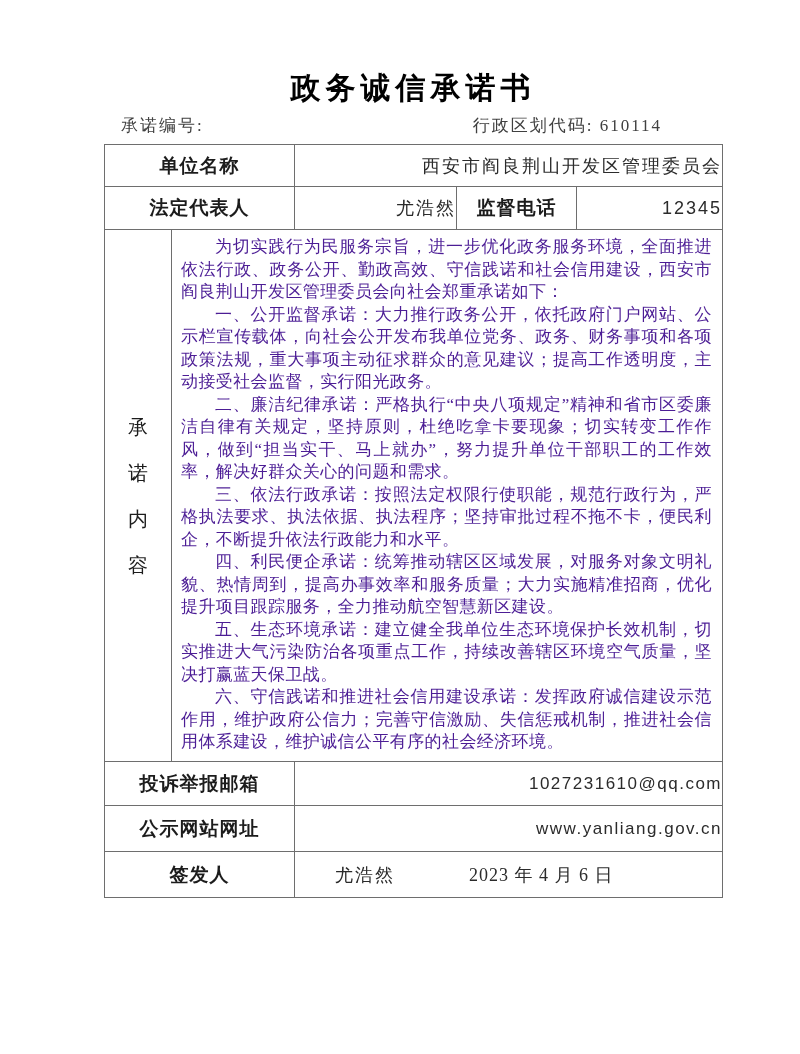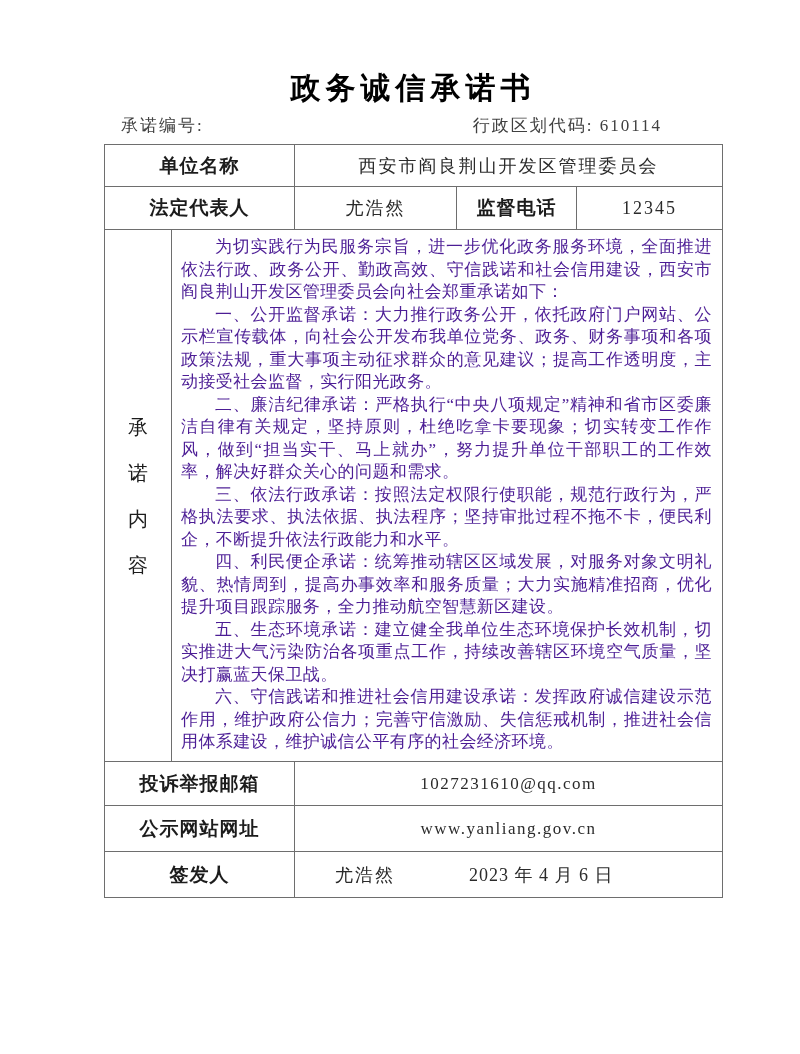--- a/index.html
+++ b/index.html
@@ -60,25 +60,25 @@
   }
   .cell-label {
     text-align: center;
     font-family: "Liberation Sans", "DejaVu Sans", sans-serif;
     font-weight: bold;
     font-size: 19px;
     letter-spacing: 1px;
     color: #1c1c1c;
   }
   .cell-value {
-    text-align: center;
+    text-align: right;
     font-size: 18px;
     letter-spacing: 2px;
     color: #2b2b2b;
-    font-family: Liberation Serif, serif;
+    font-family: Liberation Sans, sans-serif;
   }
   .cell-value.code { letter-spacing: 1.5px; font-size: 17px; }
 
   .r1 { height: 42px; }
   .r2 { height: 42px; }
   .r3 { height: 43px; }
   .r-content { height: 531px; }
   .r5 { height: 44px; }
   .r6 { height: 46px; }
   .r7 { height: 46px; }

